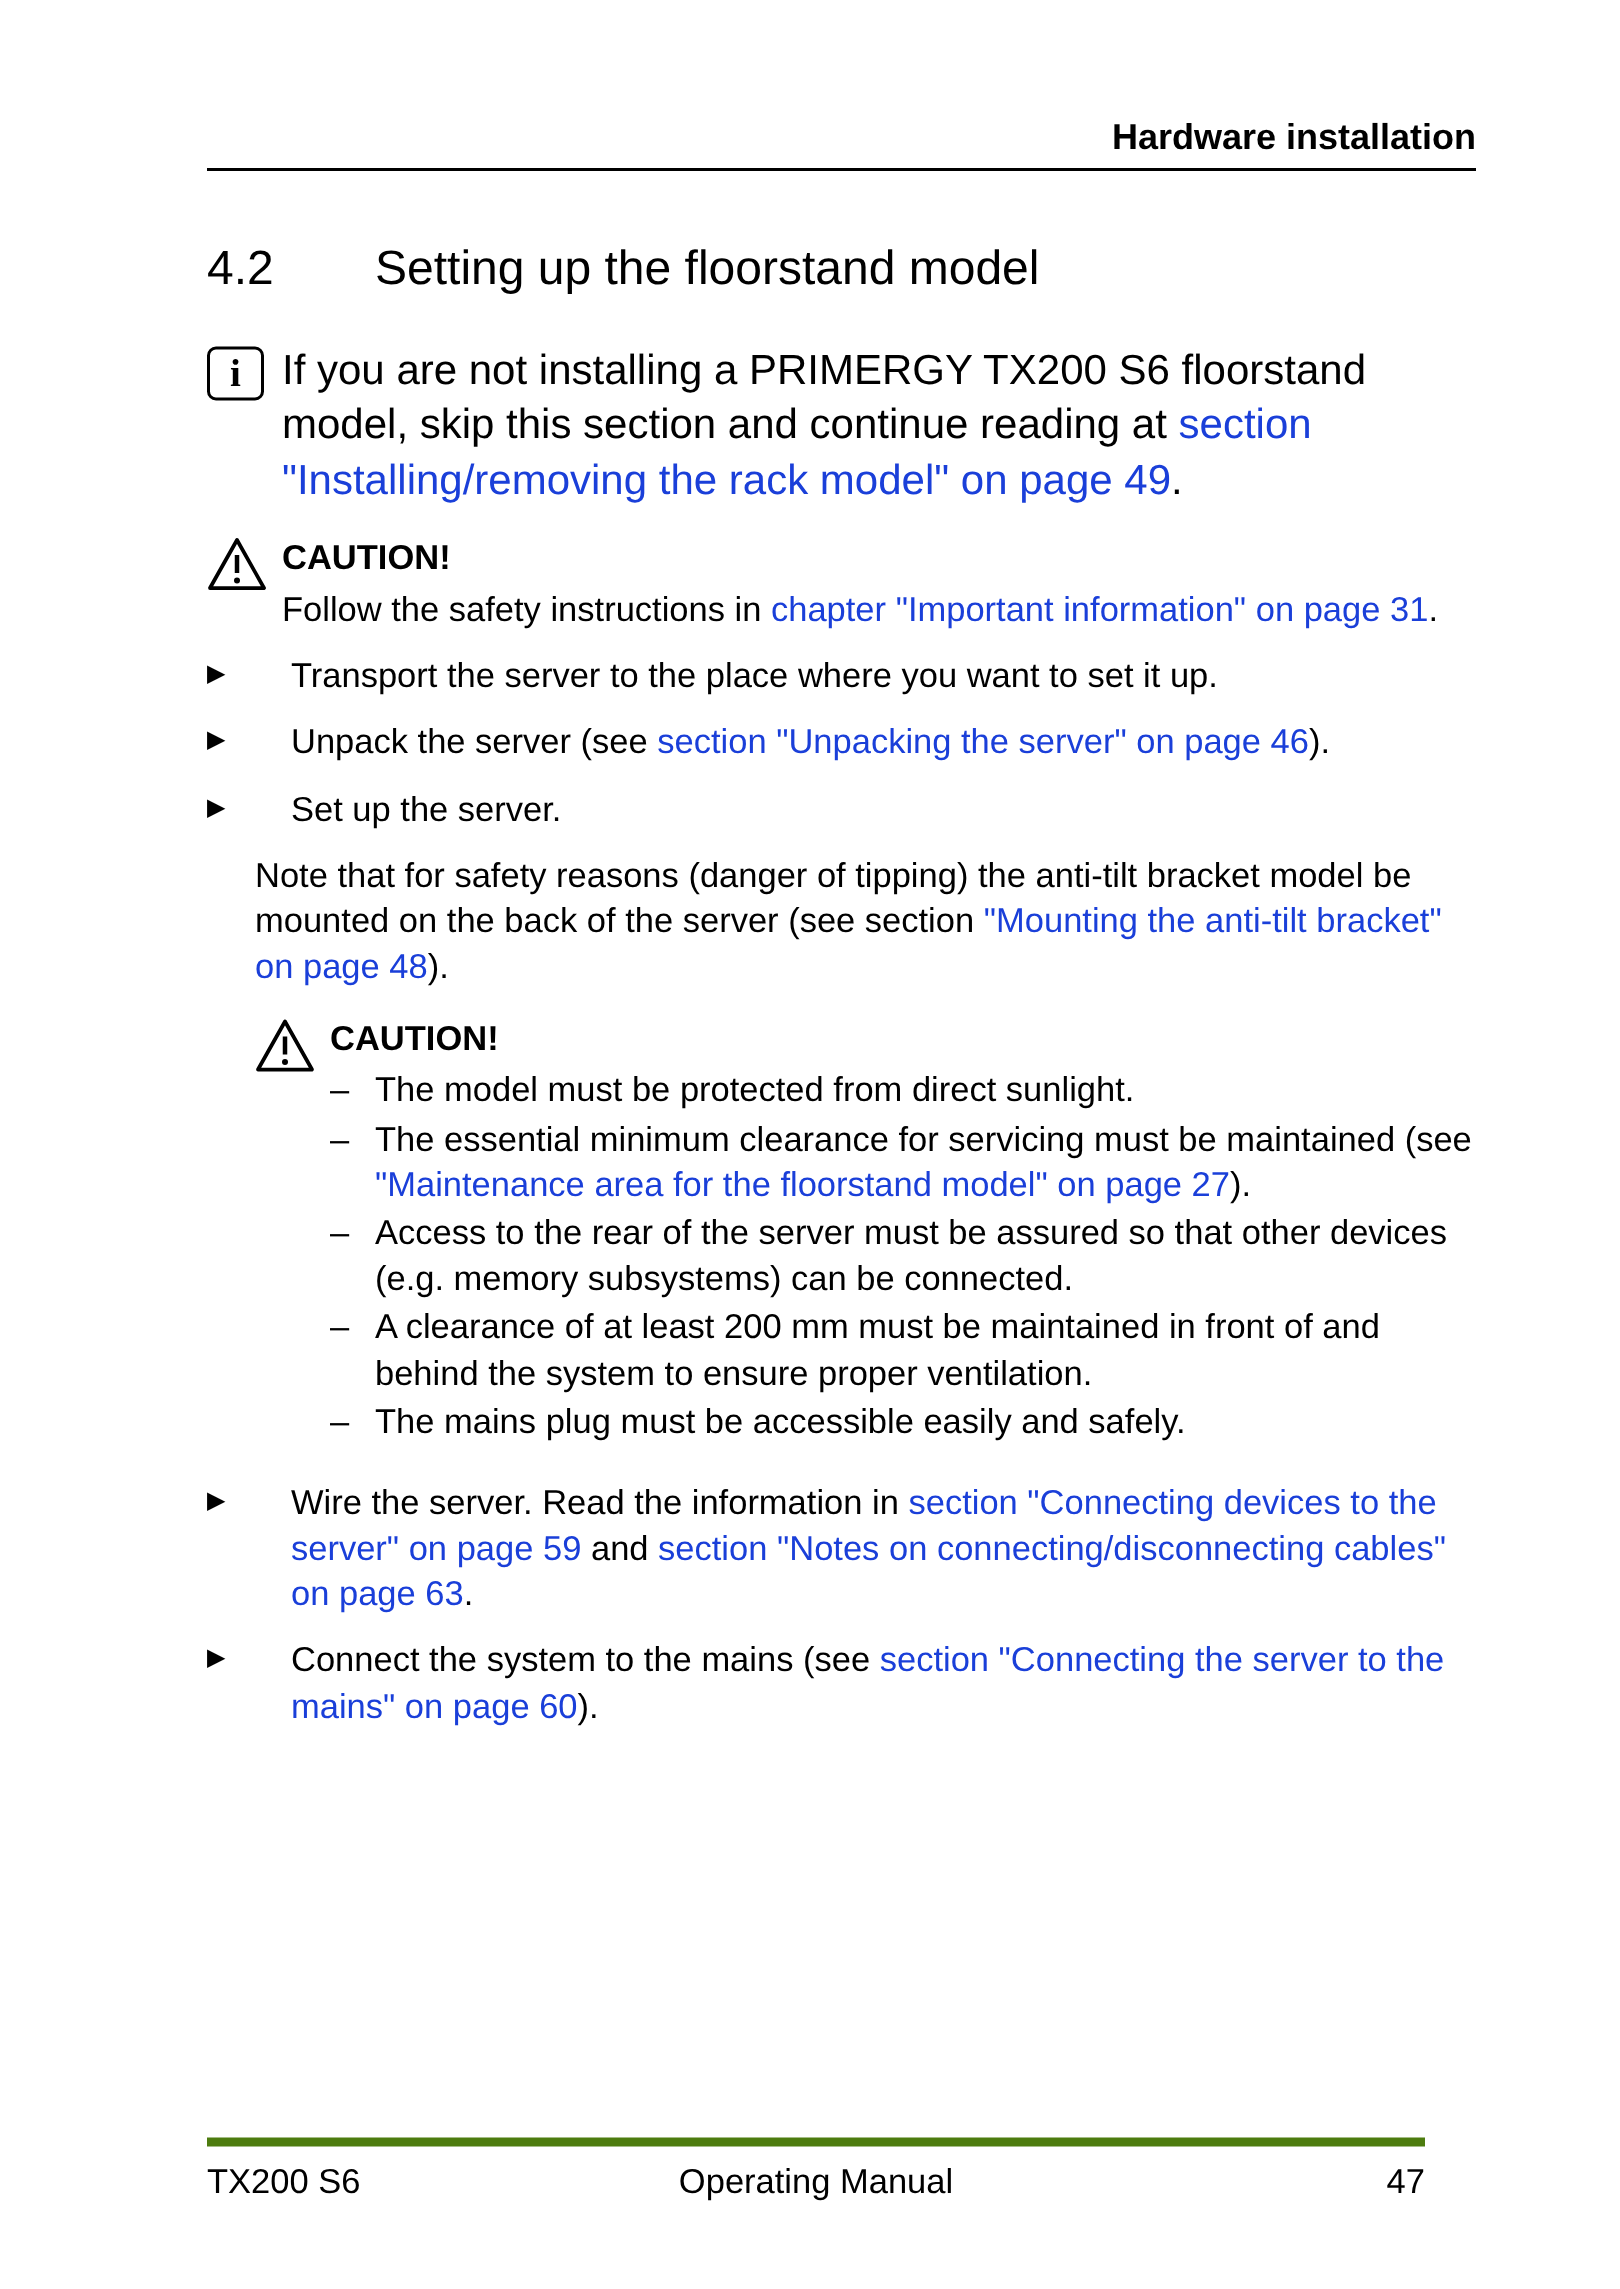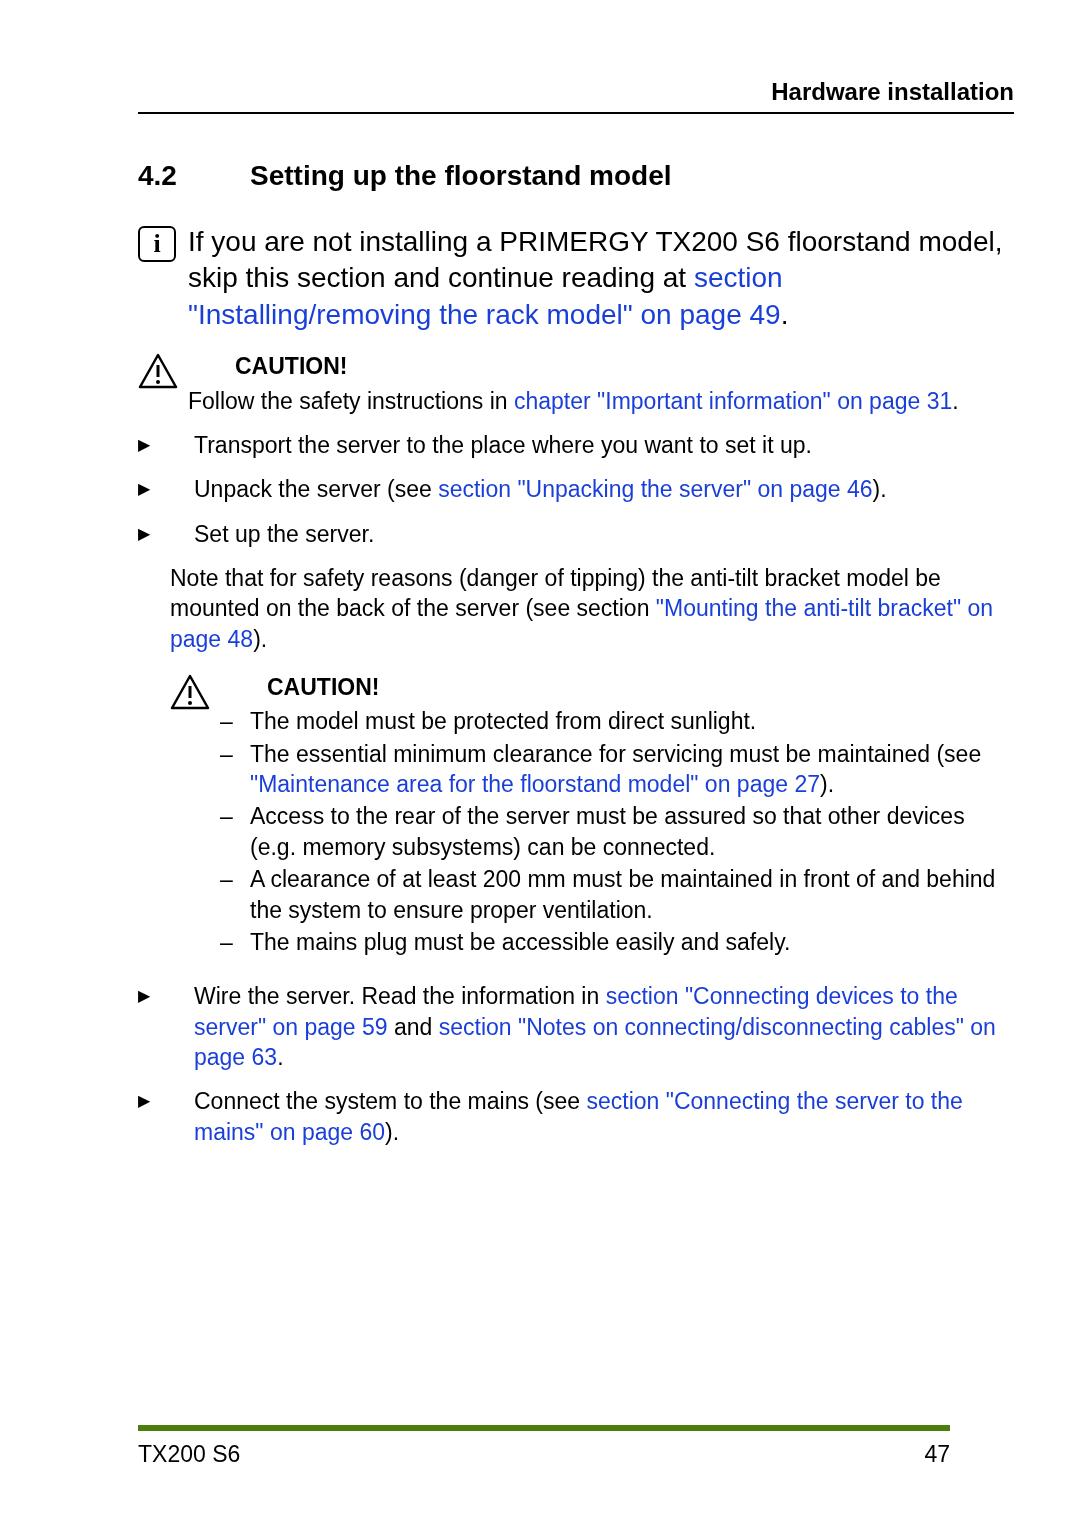--- a/index.html
+++ b/index.html
@@ -9,33 +9,33 @@
     }
     body {
       font-family: Arial, Helvetica, sans-serif;
       background: #fff;
       width: 1080px;
       height: 1526px;
       position: relative;
       color: #000;
     }
     .page {
-      padding: 78px 66px 0 138px;
+      padding: 78px 96px 0 138px;
     }
     .header-line {
       border-bottom: 2px solid #000;
       padding-bottom: 6px;
       margin-bottom: 46px;
       text-align: right;
       font-weight: bold;
       font-size: 24px;
     }
     .section-title {
-      font-weight: bold;
-      font-size: 28px;
+      font-weight: normal;
+      font-size: 32px;
       margin-bottom: 32px;
       margin-top: 16px;
     }
     .section-title .num {
       display: inline-block;
       width: 112px;
     }
     .info-block {
       display: flex;
       margin-bottom: 18px;
@@ -78,21 +78,20 @@
     }
     .caution-text {
       font-size: 23px;
       line-height: 1.32;
       flex: 1;
     }
     .caution-label {
       font-weight: bold;
       display: block;
       margin-bottom: 4px;
-      margin-left: 47px;
     }
     .link {
       color: #1a3fd9;
     }
     ul.steps {
       list-style: none;
       margin-left: 0;
     }
     ul.steps > li {
       display: flex;
@@ -263,14 +262,15 @@
       <span class="step-text">
         <span>Connect the system to the mains (see </span><span class="link">section "Connecting the server to the mains" on page 60</span><span>).</span>
       </span>
     </li>
   </ul>
 
 </div>
 
 <div class="footer">
   <span class="footer-left">TX200 S6</span>
+  <span class="footer-center">Operating Manual</span>
   <span class="footer-right">47</span>
 </div>
 
 </body></html>

